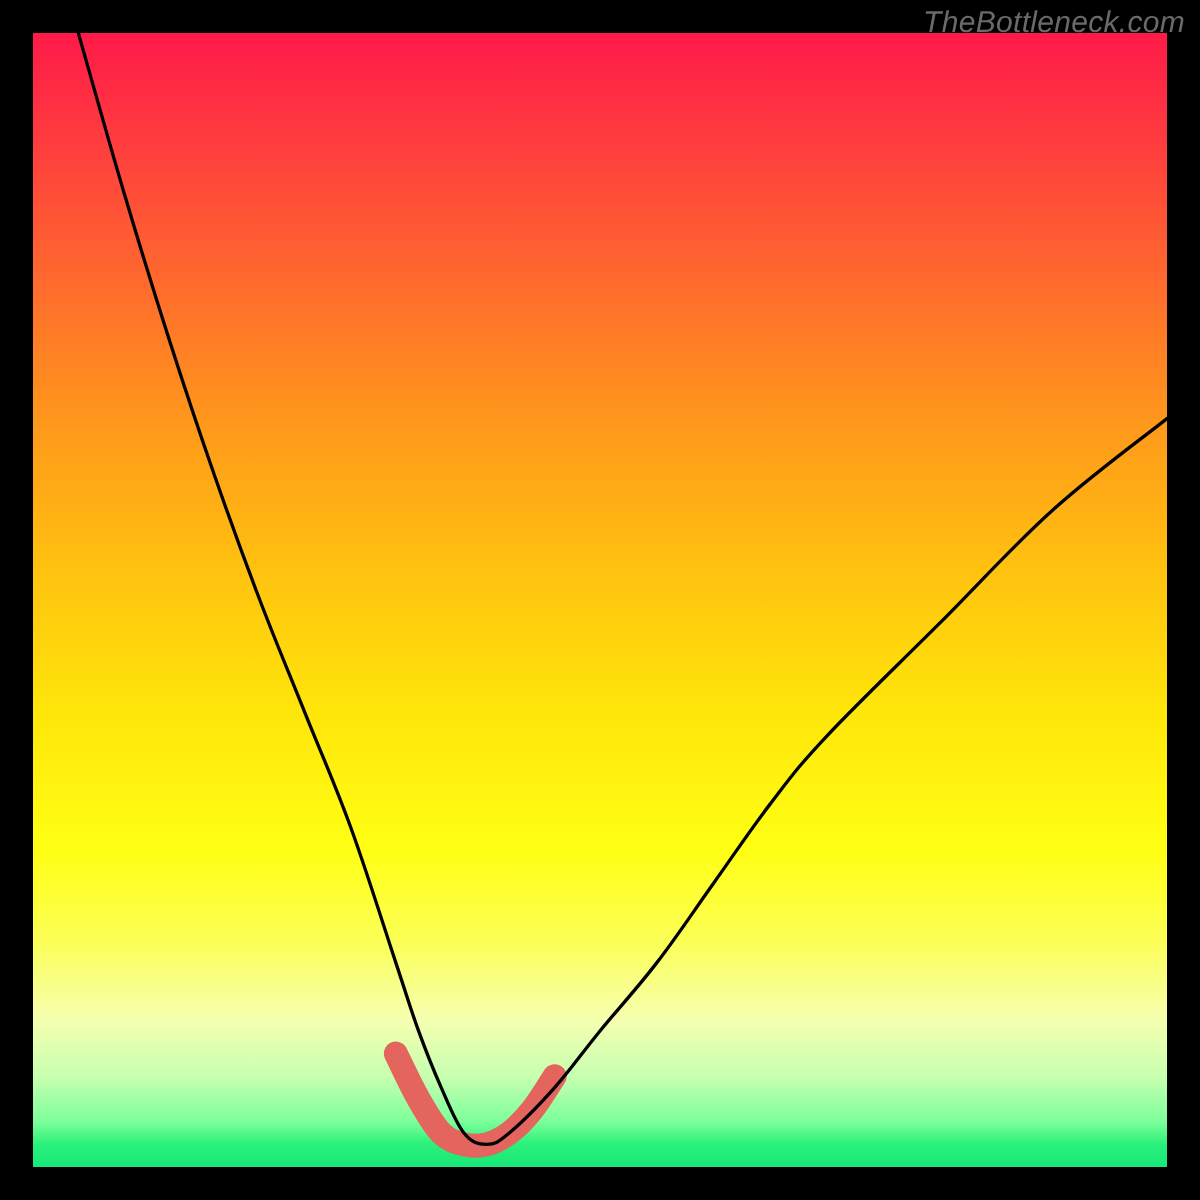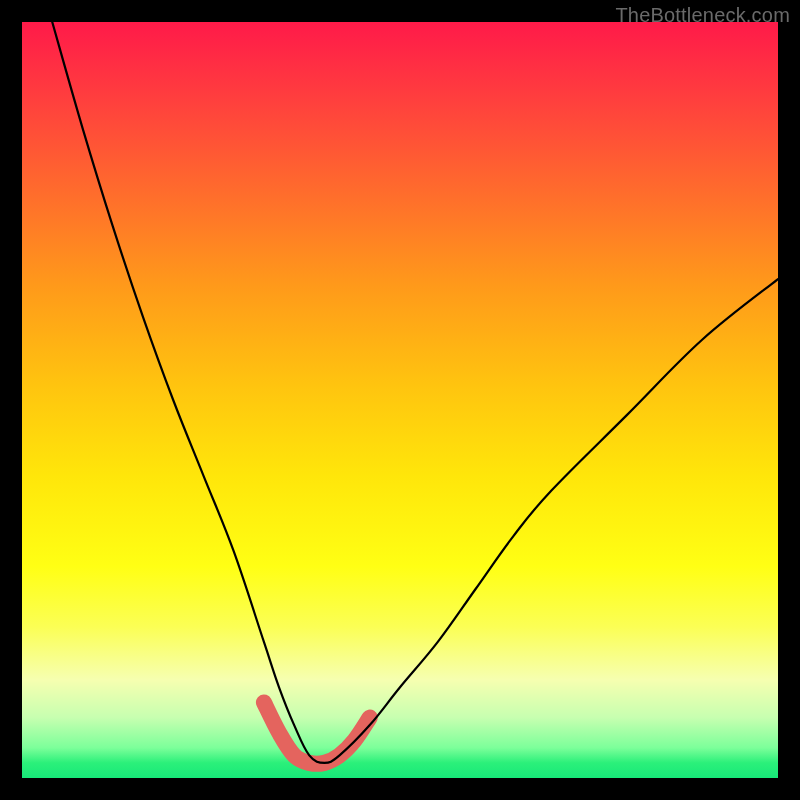--- a/index.html
+++ b/index.html
@@ -35,20 +35,21 @@
   .watermark {
     position: absolute;
     top: 4px;
     right: 10px;
     font-family: Arial, Helvetica, sans-serif;
     font-size: 20px;
     color: #6a6a6a;
     letter-spacing: 0.2px;
     font-weight: 500;
     z-index: 5;
+    font-style: italic;
   }
   svg.curve {
     position: absolute;
     inset: 0;
     width: 100%;
     height: 100%;
   }
 </style>
 </head>
 <body>

